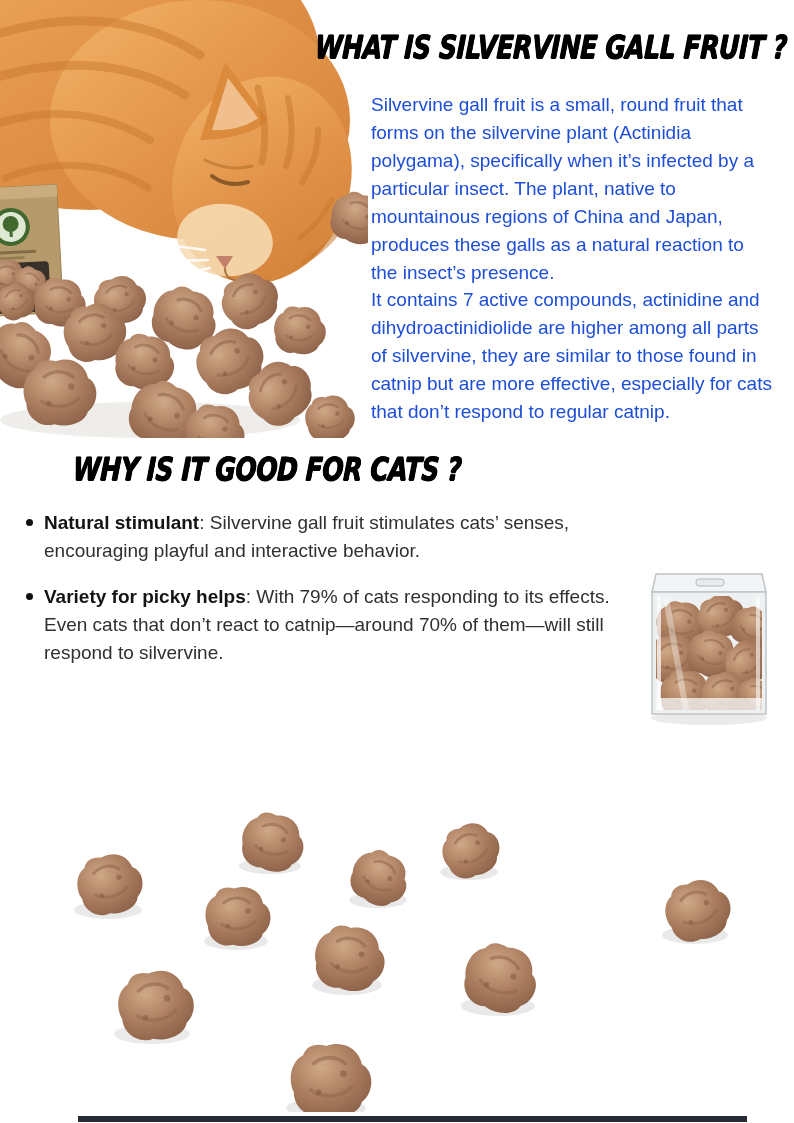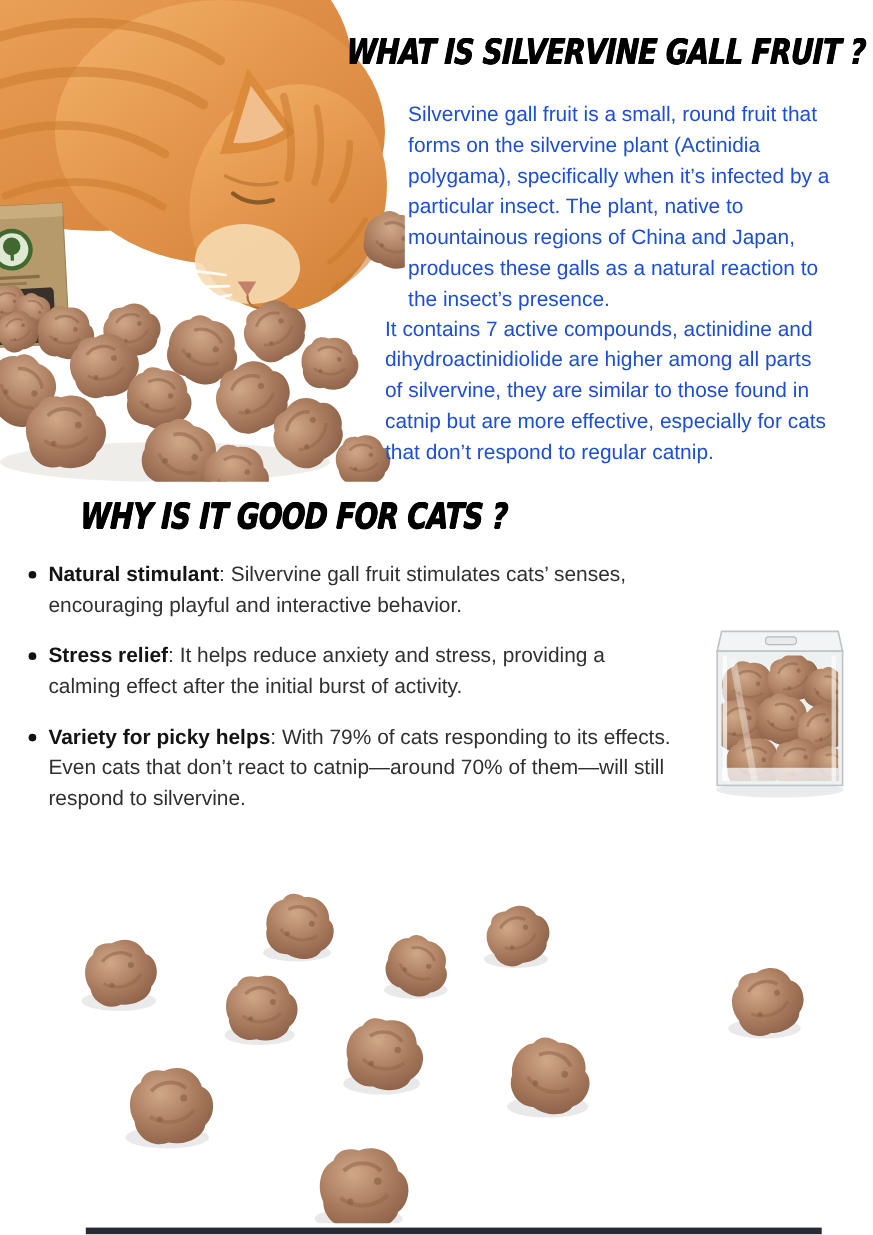--- a/index.html
+++ b/index.html
@@ -134,32 +134,28 @@
         <use href="#gallfruit" transform="translate(330,418) scale(1.9) rotate(-5)"></use>
         <use href="#gallfruit" transform="translate(358,218) scale(2.1) rotate(20)"></use>
       </g>
     </svg>
   </div>
 
   <h1 class="comic-heading" style="left:316px;top:28px">WHAT IS SILVERVINE GALL FRUIT ?</h1>
 
   <p class="body-text" style="left:371px;top:91px">Silvervine gall fruit is a small, round fruit that forms on the silvervine plant (Actinidia polygama), specifically when it’s infected by a particular insect. The plant, native to mountainous regions of China and Japan, produces these galls as a natural reaction to the insect’s presence.</p>
 
-  <p class="body-text" style="left:350px;top:286px">It contains 7 active compounds, actinidine and dihydroactinidiolide are higher among all parts of silvervine, they are similar to those found in catnip but are more effective, especially for cats that don’t respond to regular catnip.</p>
+  <p class="body-text" style="left:371px;top:286px">It contains 7 active compounds, actinidine and dihydroactinidiolide are higher among all parts of silvervine, they are similar to those found in catnip but are more effective, especially for cats that don’t respond to regular catnip.</p>
 
   <h2 class="comic-heading" style="left:74px;top:450px">WHY IS IT GOOD FOR CATS ?</h2>
 
   <div class="bullet-list">
     <div class="bullet-item">
       <span class="bullet-dot"></span>
       <span class="bullet-body"><span class="bullet-label">Natural stimulant</span><span>: Silvervine gall fruit stimulates cats’ senses, encouraging playful and interactive behavior.</span></span>
-    </div>
-    <div class="bullet-item">
-      <span class="bullet-dot"></span>
-      <span class="bullet-body"><span class="bullet-label">Stress relief</span><span>: It helps reduce anxiety and stress, providing a calming effect after the initial burst of activity.</span></span>
     </div>
     <div class="bullet-item">
       <span class="bullet-dot"></span>
       <span class="bullet-body"><span class="bullet-label">Variety for picky helps</span><span>: With 79% of cats responding to its effects. Even cats that don’t react to catnip—around 70% of them—will still respond to silvervine.</span></span>
     </div>
   </div>
 
   <div class="photo" style="left:626px;top:546px" role="img" aria-label="Clear acrylic container filled with silvervine gall fruits">
     <svg width="166" height="186" viewBox="0 0 166 186">
       <rect width="166" height="186" fill="#ffffff"></rect>

